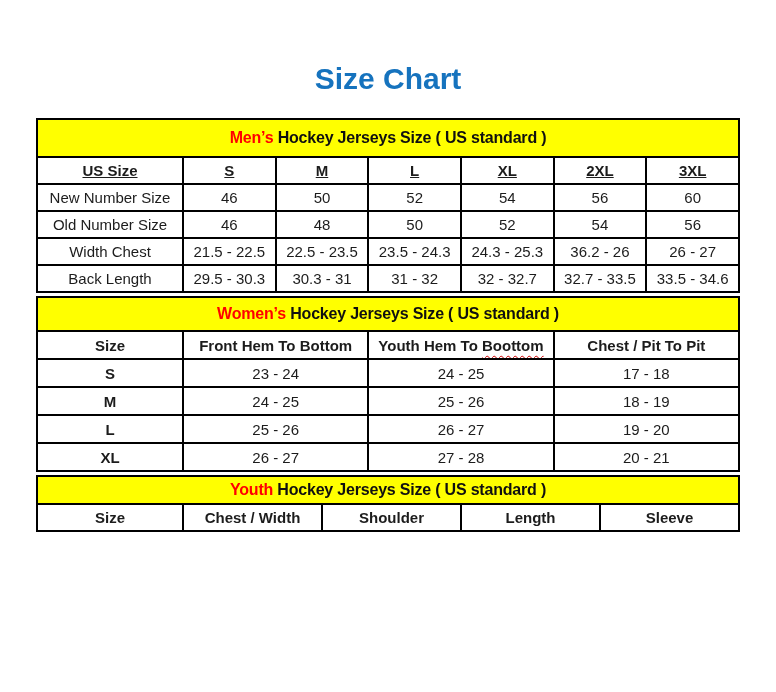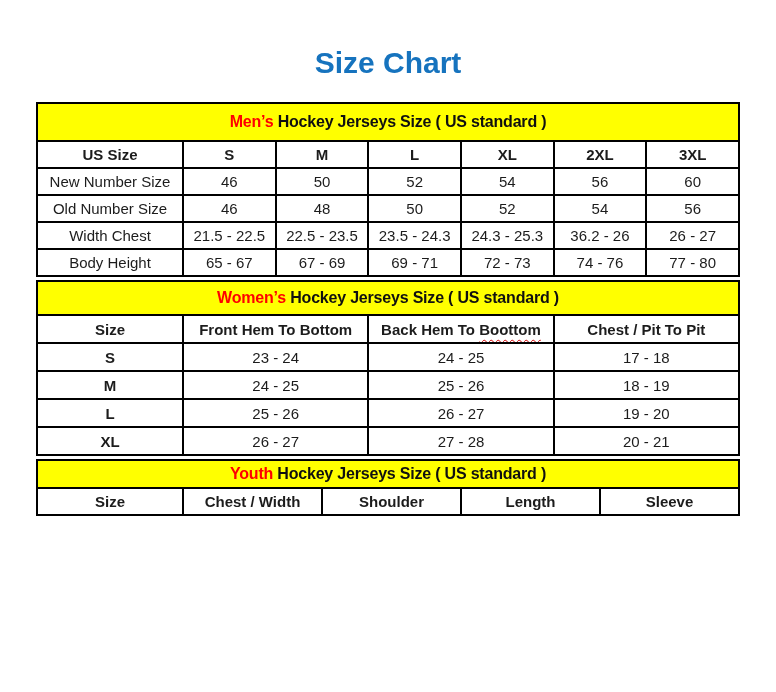--- a/index.html
+++ b/index.html
@@ -5,21 +5,21 @@
   html,body { margin:0; padding:0; background:#ffffff; }
   .page {
     position:relative;
     width:776px; height:692px;
     background:#ffffff;
     font-family:"Liberation Sans","DejaVu Sans",sans-serif;
     color:#1c1c1c;
     overflow:hidden;
   }
   .title {
-    padding-top:44px;
+    padding-top:60px;
     text-align:center;
     font-size:30px;
     font-weight:bold;
     line-height:38px;
     color:var(--title-blue,#1673BE);
     letter-spacing:0px;
   }
   .tables { width:704px; margin:20px auto 3px auto; }
   table.sizes {
     width:704px;
@@ -41,21 +41,21 @@
     font-size:16px;
     font-weight:bold;
     color:#101010;
     letter-spacing:-0.2px;
   }
   table.men  .banner { height:36px; }
   table.women .banner { height:32px; }
   table.youth .banner { height:26px; }
   .banner .hl { color:var(--highlight-red,#FF0000); }
   .col-head { font-weight:bold; }
-  table.men  .col-head { height:25px; }
+  table.men  .col-head { height:25px;text-decoration:underline; }
   table.women .col-head { height:26px; }
   table.youth .col-head { height:25px; }
   table.men  td { height:25px; }
   table.women td { height:26px; }
   table.youth td { height:27px; }
   td.row-label { font-weight:normal; }
   td.row-label.bold { font-weight:bold; }
   col.c-label { width:146px; }
   .misspelled {
     text-decoration-line:underline;
@@ -111,44 +111,44 @@
           <tr>
             <td class="row-label">Width Chest</td>
             <td class="value-cell">21.5 - 22.5</td>
             <td class="value-cell">22.5 - 23.5</td>
             <td class="value-cell">23.5 - 24.3</td>
             <td class="value-cell">24.3 - 25.3</td>
             <td class="value-cell">36.2 - 26</td>
             <td class="value-cell">26 - 27</td>
           </tr>
           <tr>
-            <td class="row-label">Body Height</td>
-            <td class="value-cell">65 - 67</td>
-            <td class="value-cell">67 - 69</td>
-            <td class="value-cell">69 - 71</td>
-            <td class="value-cell">72 - 73</td>
-            <td class="value-cell">74 - 76</td>
-            <td class="value-cell">77 - 80</td>
+            <td class="row-label">Back Length</td>
+            <td class="value-cell">29.5 - 30.3</td>
+            <td class="value-cell">30.3 - 31</td>
+            <td class="value-cell">31 - 32</td>
+            <td class="value-cell">32 - 32.7</td>
+            <td class="value-cell">32.7 - 33.5</td>
+            <td class="value-cell">33.5 - 34.6</td>
           </tr>
         </tbody>
       </table>
 
     <table class="sizes women">
       <colgroup>
           <col class="c-label">
           <col span="3">
         </colgroup>
     <tbody>
           <tr>
             <th colspan="4" class="banner"><span class="hl">Women’s</span><span> Hockey Jerseys Size ( US standard )</span></th>
           </tr>
           <tr>
             <th class="col-head">Size</th>
             <th class="col-head">Front Hem To Bottom</th>
-            <th class="col-head"><span>Back Hem To </span><span class="misspelled">Boottom</span></th>
+            <th class="col-head"><span>Youth Hem To </span><span class="misspelled">Boottom</span></th>
             <th class="col-head">Chest / Pit To Pit</th>
           </tr>
           <tr>
             <td class="row-label bold">S</td>
             <td class="value-cell">23 - 24</td>
             <td class="value-cell">24 - 25</td>
             <td class="value-cell">17 - 18</td>
           </tr>
           <tr>
             <td class="row-label bold">M</td>

